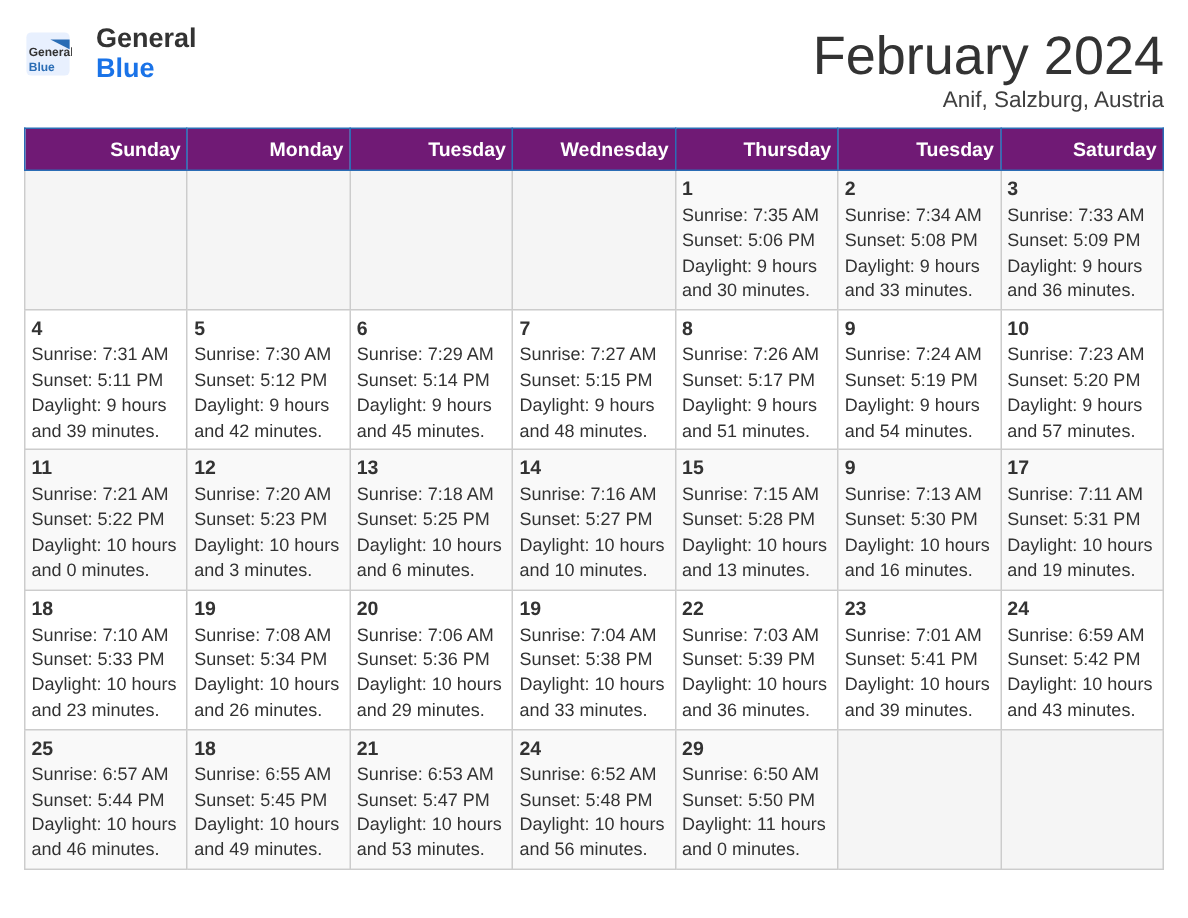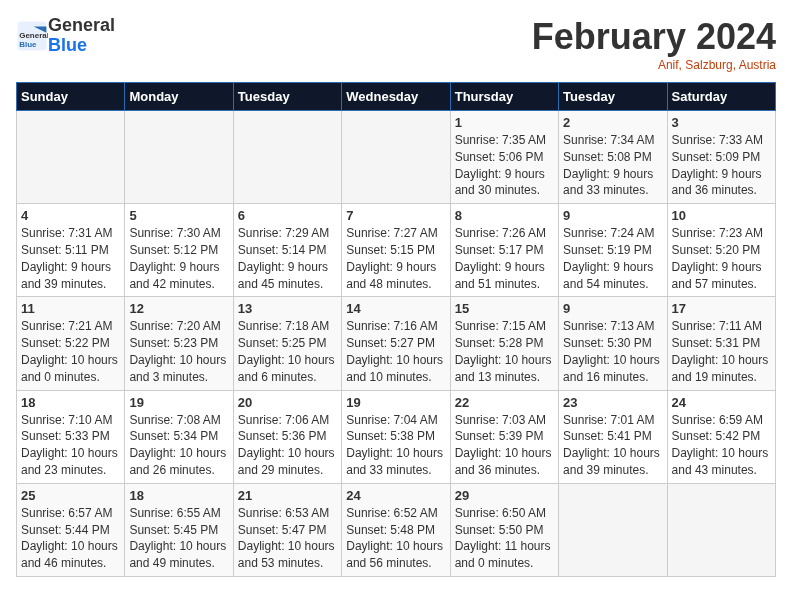--- a/index.html
+++ b/index.html
@@ -12,57 +12,57 @@
     }
     .header {
       display: flex;
       justify-content: space-between;
       align-items: flex-start;
       margin-bottom: 10px;
     }
     .logo {
       display: flex;
       align-items: center;
-      gap: 0;
+      gap: 16px;
     }
     .logo-text {
       font-size: 18px;
       font-weight: bold;
       color: #333;
       line-height: 1.1;
     }
     .logo-text span {
       color: #1a73e8;
     }
     .logo-icon {
       width: 32px;
       height: 32px;
     }
     .title-block {
       text-align: right;
     }
     .month-title {
       font-size: 36px;
-      font-weight: 700;
+      font-weight: 400;
       color: #333;
     }
     .subtitle {
-      font-size: 12px;
-      color: #c2410c;
+      font-size: 15px;
+      color: #404040;
     }
     table {
       width: 100%;
       border-collapse: collapse;
       font-size: 11px;
     }
     thead tr th {
-      background-color: #0f172a;
+      background-color: #701a75;
       color: #fff;
       padding: 6px 4px;
-      text-align: left;
+      text-align: right;
       font-size: 13px;
       font-weight: bold;
       border: 1px solid #2a6db5;
     }
     tbody tr td {
       border: 1px solid #ccc;
       vertical-align: top;
       padding: 4px;
       width: 107px;
       height: 80px;

